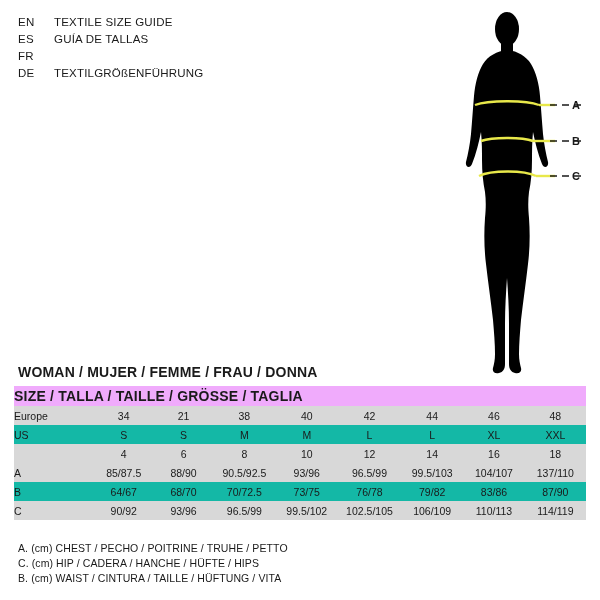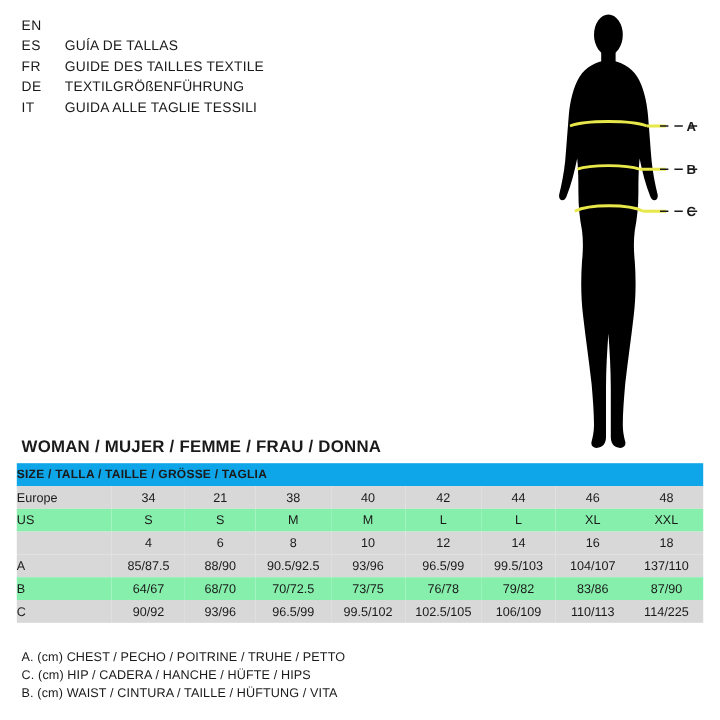--- a/index.html
+++ b/index.html
@@ -79,28 +79,28 @@
     width: 572px;
     font-size: 10.5px;
   }
   table.size td {
     padding: 2px 0 2px 0;
     height: 15px;
     color: #1a1a1a;
     white-space: nowrap;
   }
   .row-head td {
-    background: #0ea5e9;
-    font-size: 10px;
+    background: #f0abfc;
+    font-size: 14px;
     font-weight: bold;
     letter-spacing: .2px;
     padding-left: 5px;
   }
   .row-grey td { background: #d8d8d8; margin-top: 40px; }
-  .row-light td { background: #86efac; }
+  .row-light td { background: #14b8a6; }
   td.lbl {
     padding-left: 5px;
     width: 92px;
     text-align: left;
   }
   td.val {
     text-align: center;
     width: 68px;
   }
 
@@ -123,36 +123,32 @@
   .marker-letter { font-family: "Liberation Sans", sans-serif; font-size: 11px; font-weight: bold; }
 </style>
 </head>
 <body>
 
 <div class="page">
 
   <div class="lang-block">
     <div class="lang-row">
       <span class="lang-code">EN</span>
+      <span class="lang-text">TEXTILE SIZE GUIDE</span>
     </div>
     <div class="lang-row">
       <span class="lang-code">ES</span>
       <span class="lang-text">GUÍA DE TALLAS</span>
     </div>
     <div class="lang-row">
       <span class="lang-code">FR</span>
-      <span class="lang-text">GUIDE DES TAILLES TEXTILE</span>
     </div>
     <div class="lang-row">
       <span class="lang-code">DE</span>
       <span class="lang-text">TEXTILGRÖßENFÜHRUNG</span>
-    </div>
-    <div class="lang-row">
-      <span class="lang-code">IT</span>
-      <span class="lang-text">GUIDA ALLE TAGLIE TESSILI</span>
     </div>
   </div>
 
   <div class="figure-wrap">
     <svg width="195" height="370" viewBox="0 0 195 370">
 
       <ellipse cx="107" cy="23" rx="12" ry="17" fill="#000000"></ellipse>
 
       <rect x="101" y="36" width="12" height="12" fill="#000000"></rect>
 
@@ -286,21 +282,21 @@
 
         <tr class="row-grey">
           <td class="lbl">C</td>
           <td class="val">90/92</td>
           <td class="val">93/96</td>
           <td class="val">96.5/99</td>
           <td class="val">99.5/102</td>
           <td class="val">102.5/105</td>
           <td class="val">106/109</td>
           <td class="val">110/113</td>
-          <td class="val">114/225</td>
+          <td class="val">114/119</td>
         </tr>
       </tbody>
     </table>
   </div>
 
   <div class="notes">
     <div class="note">A. (cm) CHEST / PECHO / POITRINE / TRUHE / PETTO</div>
     <div class="note">C. (cm) HIP / CADERA / HANCHE / HÜFTE / HIPS</div>
     <div class="note">B. (cm) WAIST / CINTURA / TAILLE / HÜFTUNG / VITA</div>
   </div>

